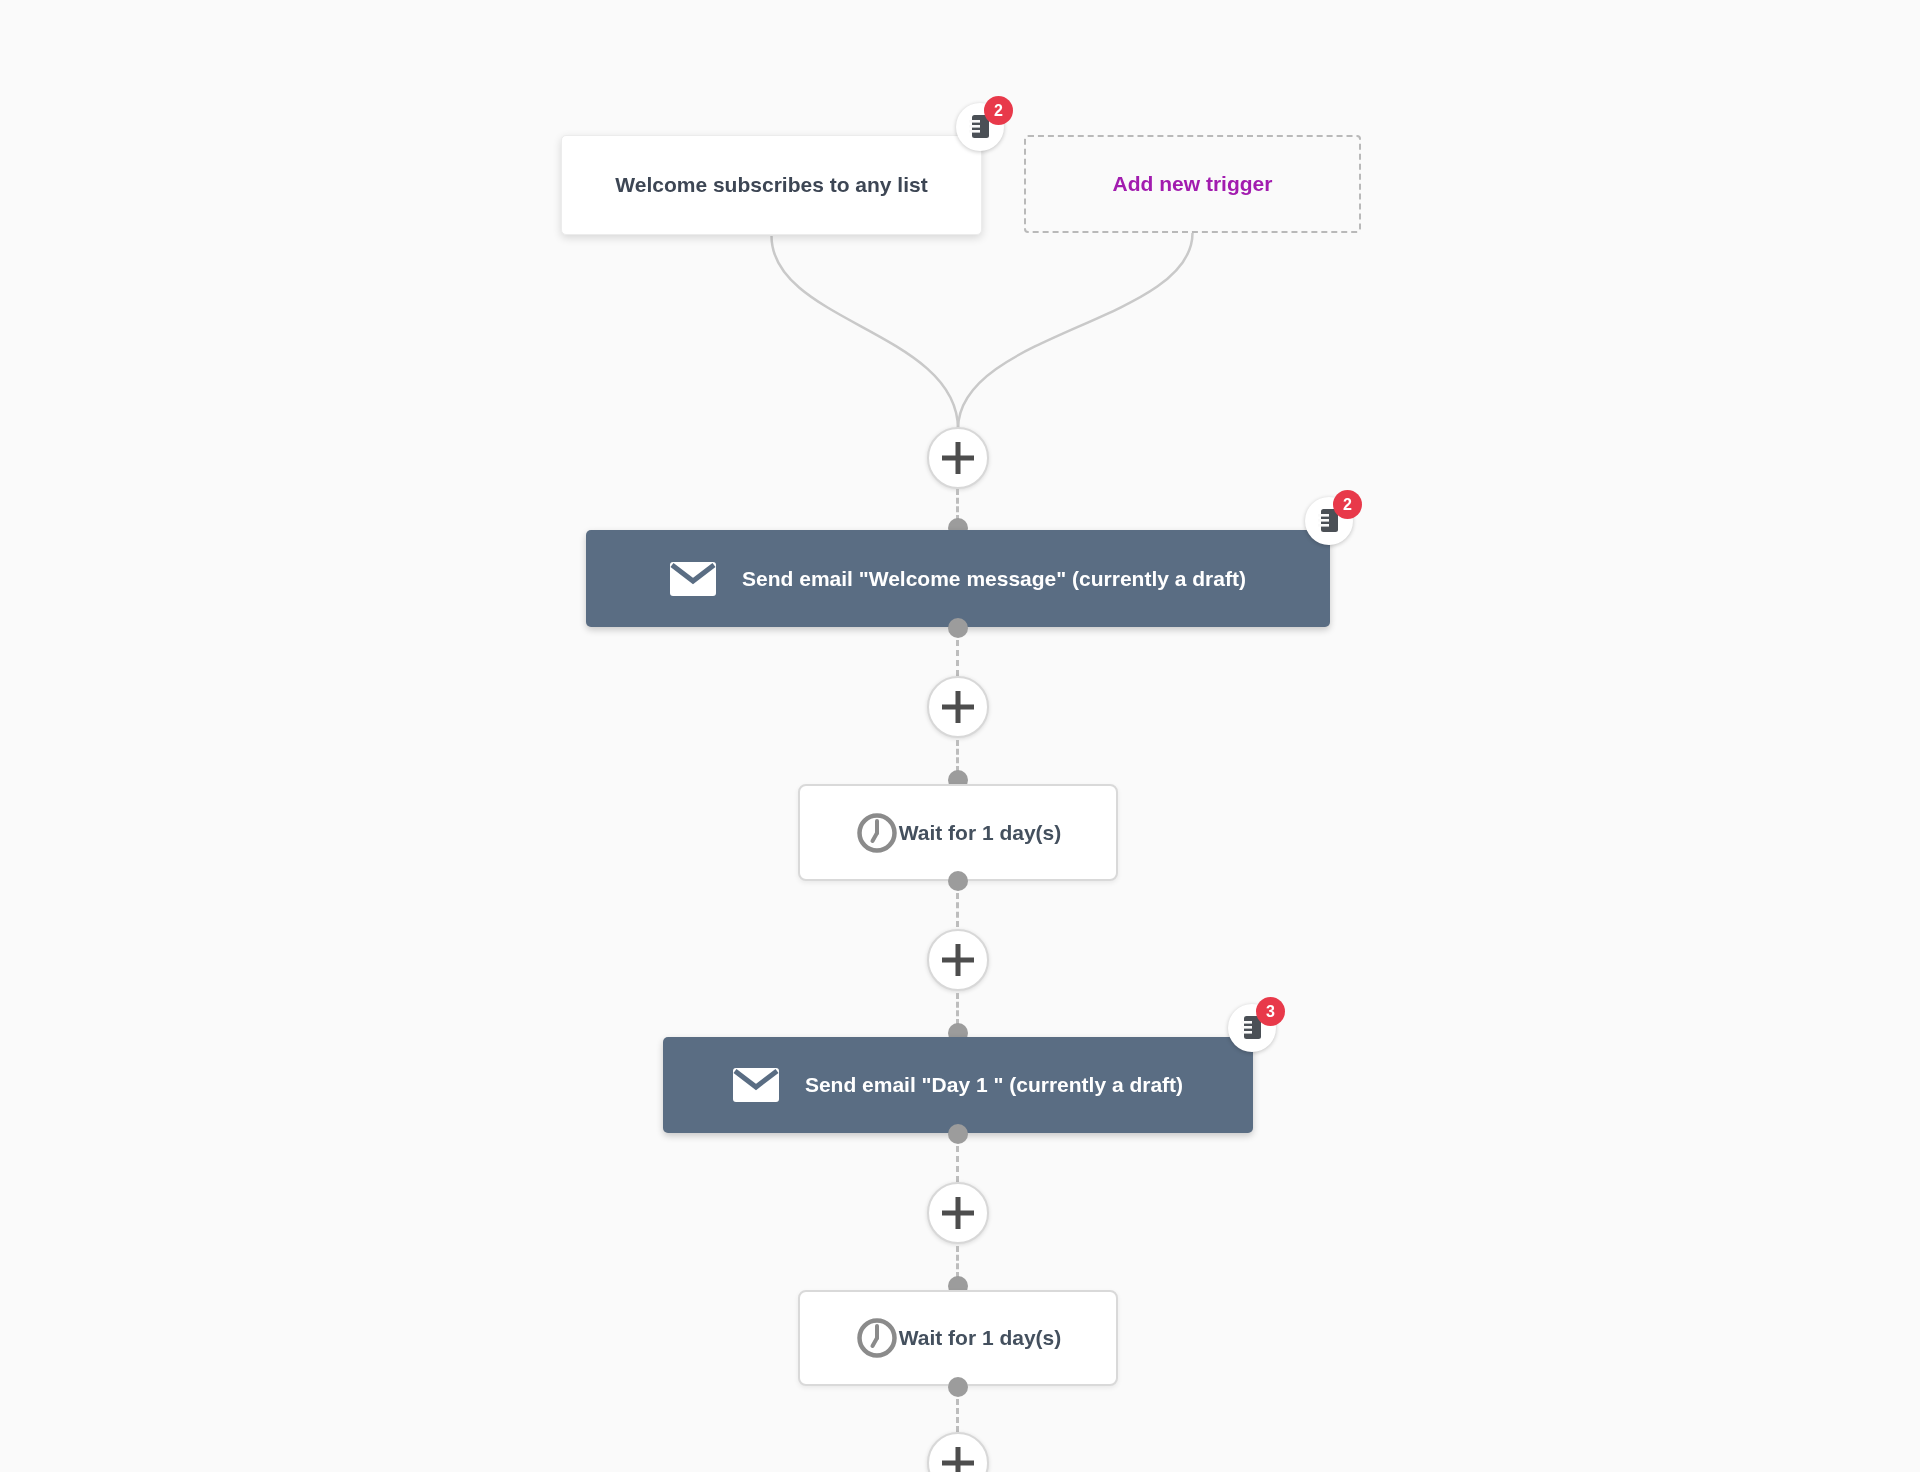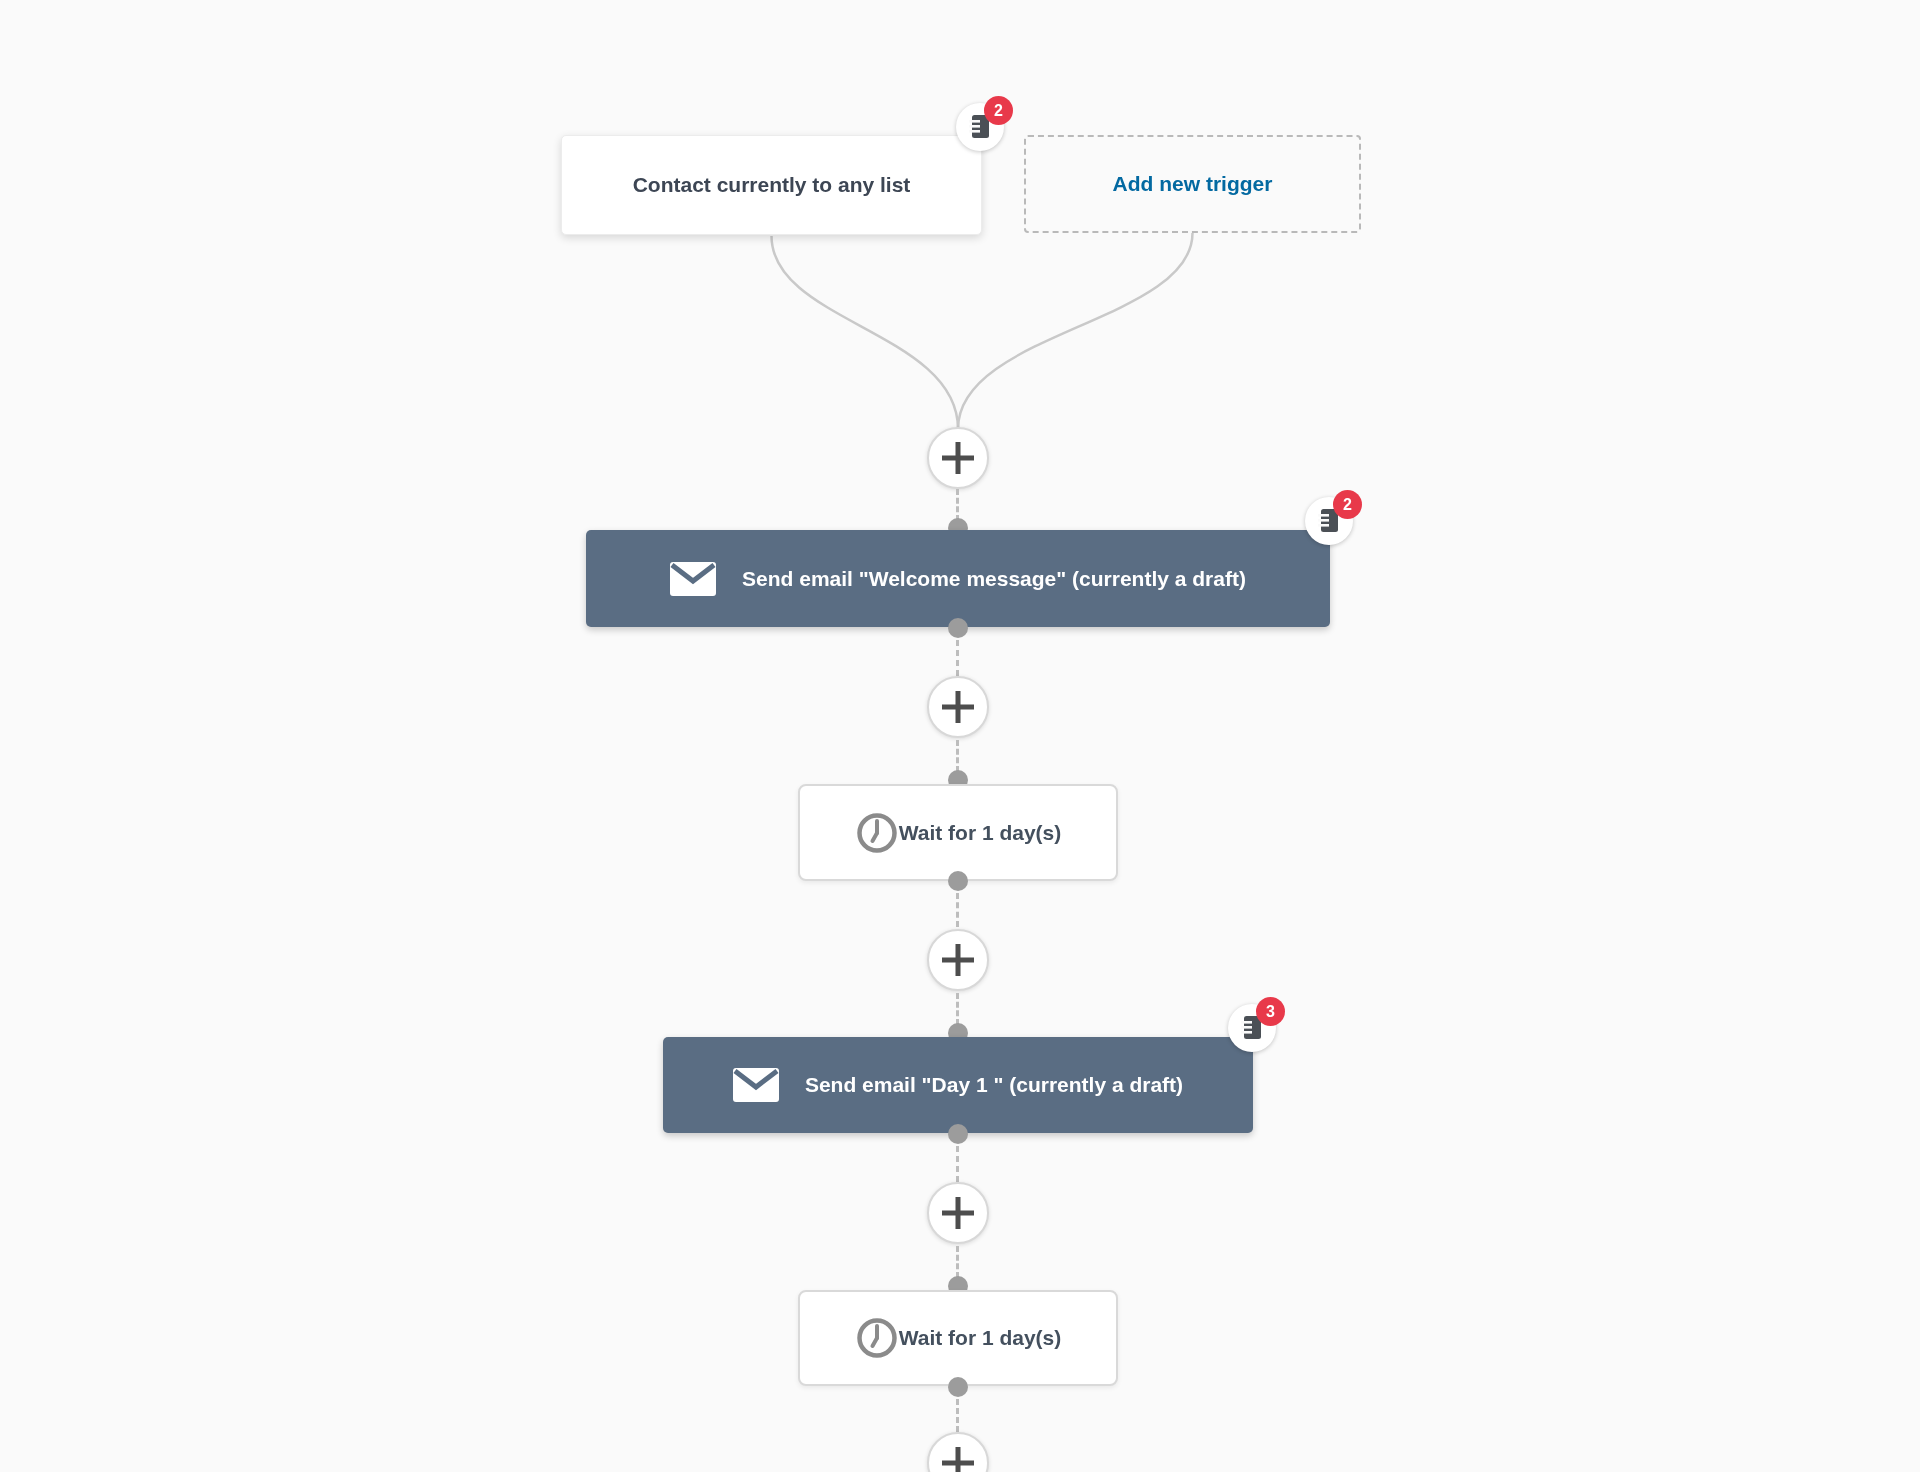--- a/index.html
+++ b/index.html
@@ -20,21 +20,21 @@
     position:absolute; left:561px; top:135px; width:421px; height:100px;
     background:#ffffff; border:1px solid #ececec; border-radius:5px;
     box-shadow:0 3px 8px rgba(0,0,0,0.14);
     display:flex; align-items:center; justify-content:center;
     font-size:21px; font-weight:bold; color:#3d4654; cursor:pointer;
   }
   .trigger-dashed {
     position:absolute; left:1024px; top:135px; width:337px; height:98px;
     border:2px dashed #b9b9b9; border-radius:4px; background:transparent;
     display:flex; align-items:center; justify-content:center;
-    font-size:21px; font-weight:bold; color:#0369a1; cursor:pointer;
+    font-size:21px; font-weight:bold; color:#a21caf; cursor:pointer;
   }
 
   .node-email {
     position:absolute; background:#5a6d83; border-radius:5px;
     box-shadow:0 3px 7px rgba(0,0,0,0.20);
     display:flex; align-items:center; justify-content:center; gap:26px;
     font-size:21px; font-weight:bold; color:#ffffff; cursor:pointer;
   }
   .node-wait {
     position:absolute; background:#ffffff; border:2px solid #d9d9d9; border-radius:8px;
@@ -83,21 +83,21 @@
 
 <div class="canvas">
 
 
   <svg class="curves" width="1920" height="1472" viewBox="0 0 1920 1472">
     <path d="M 771.5 236 C 771.5 322, 958 332, 958 429" fill="none" stroke="#c9c9c9" stroke-width="2.5"></path>
     <path d="M 1192.5 233 C 1192.5 322, 958 332, 958 429" fill="none" stroke="#c9c9c9" stroke-width="2.5"></path>
   </svg>
 
   <div class="trigger-solid">
-    <span>Contact currently to any list</span>
+    <span>Welcome subscribes to any list</span>
     <div class="note-badge">
       <span class="icon">
         <svg width="24" height="28" viewBox="0 0 24 28">
           <rect x="4" y="2" width="17" height="23" rx="2.5" fill="#4b5056"></rect>
           <rect x="1" y="7" width="11" height="2.6" fill="#fafafa"></rect>
           <rect x="1" y="12" width="11" height="2.6" fill="#fafafa"></rect>
           <rect x="1" y="17" width="11" height="2.6" fill="#fafafa"></rect>
         </svg>
       </span>
       <span class="count">2</span>

